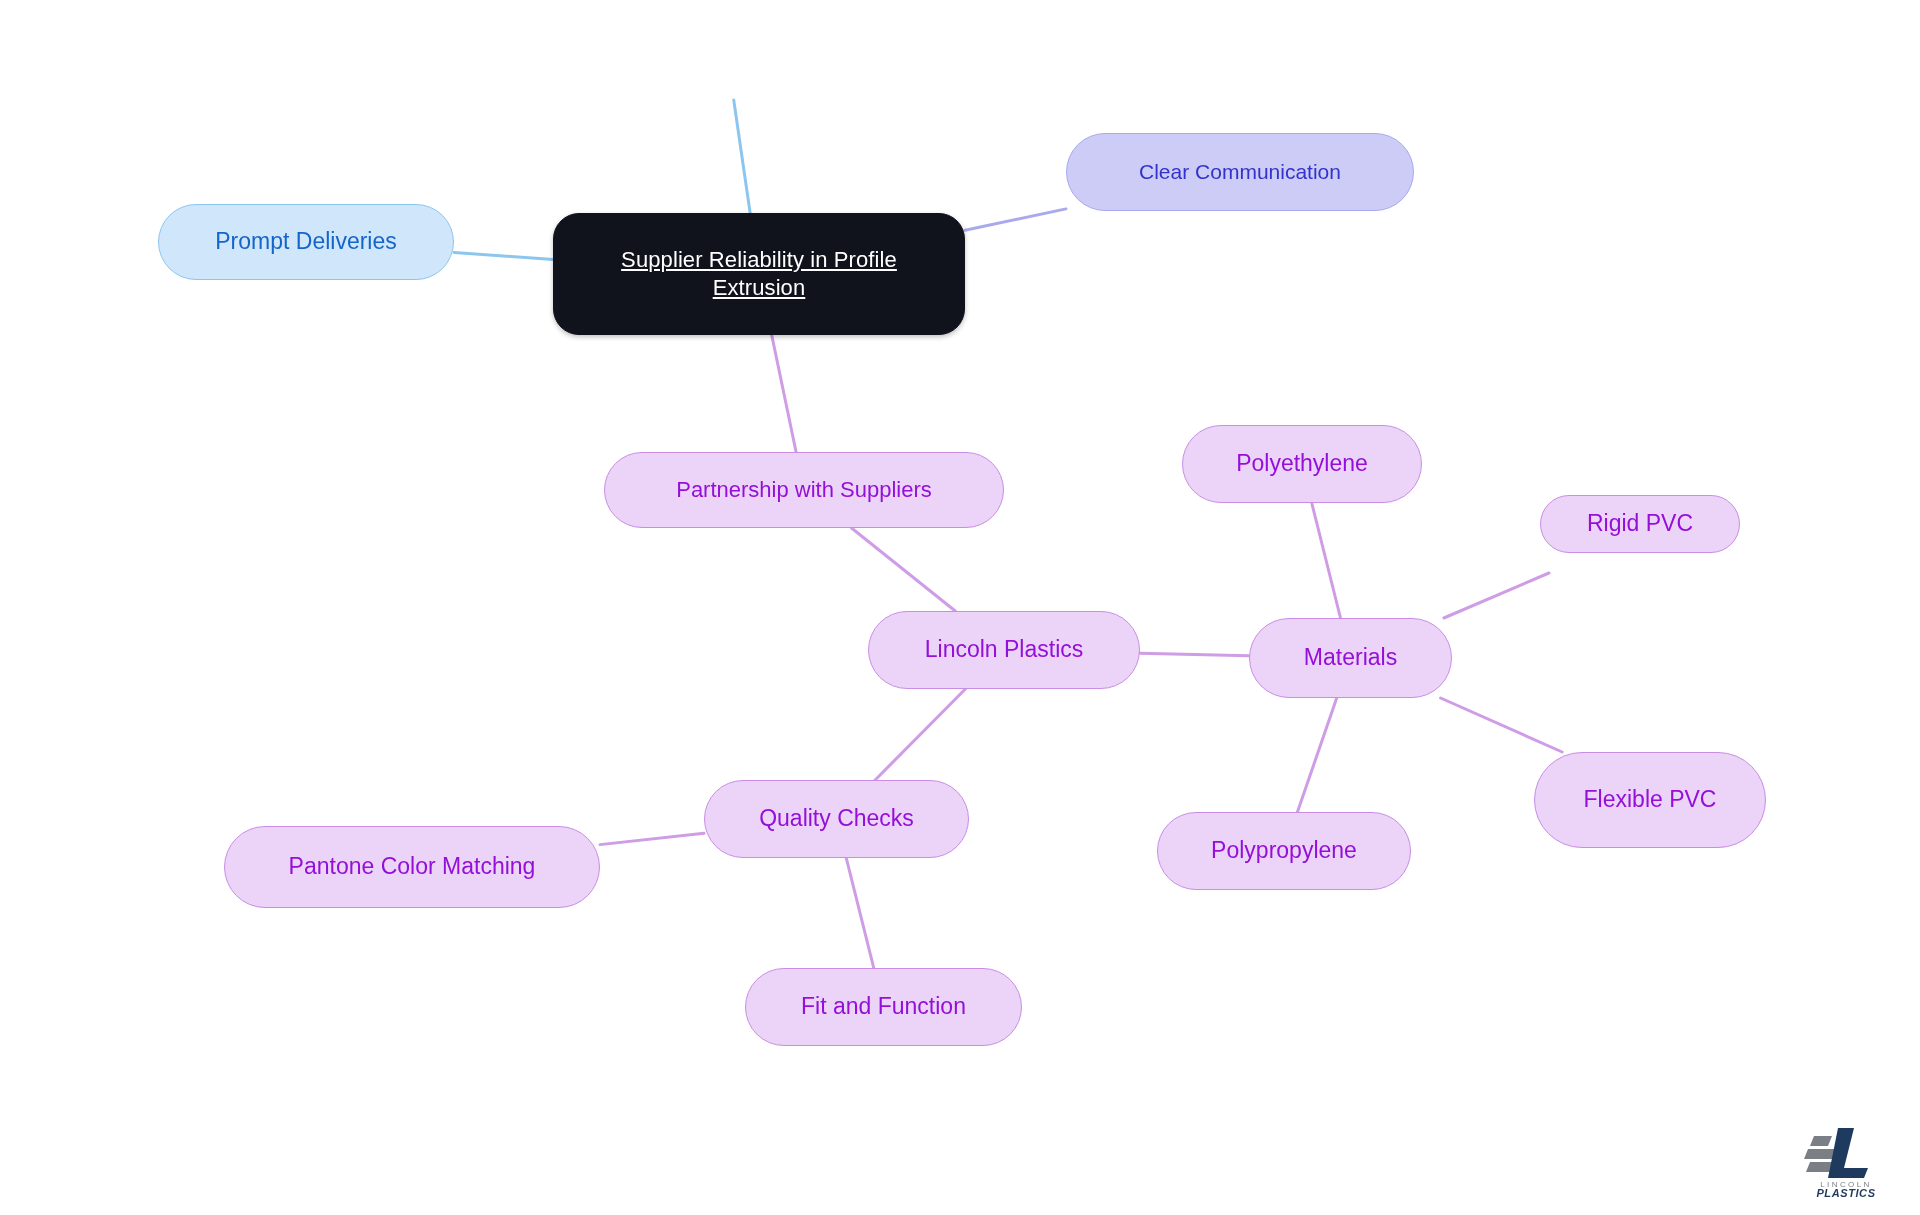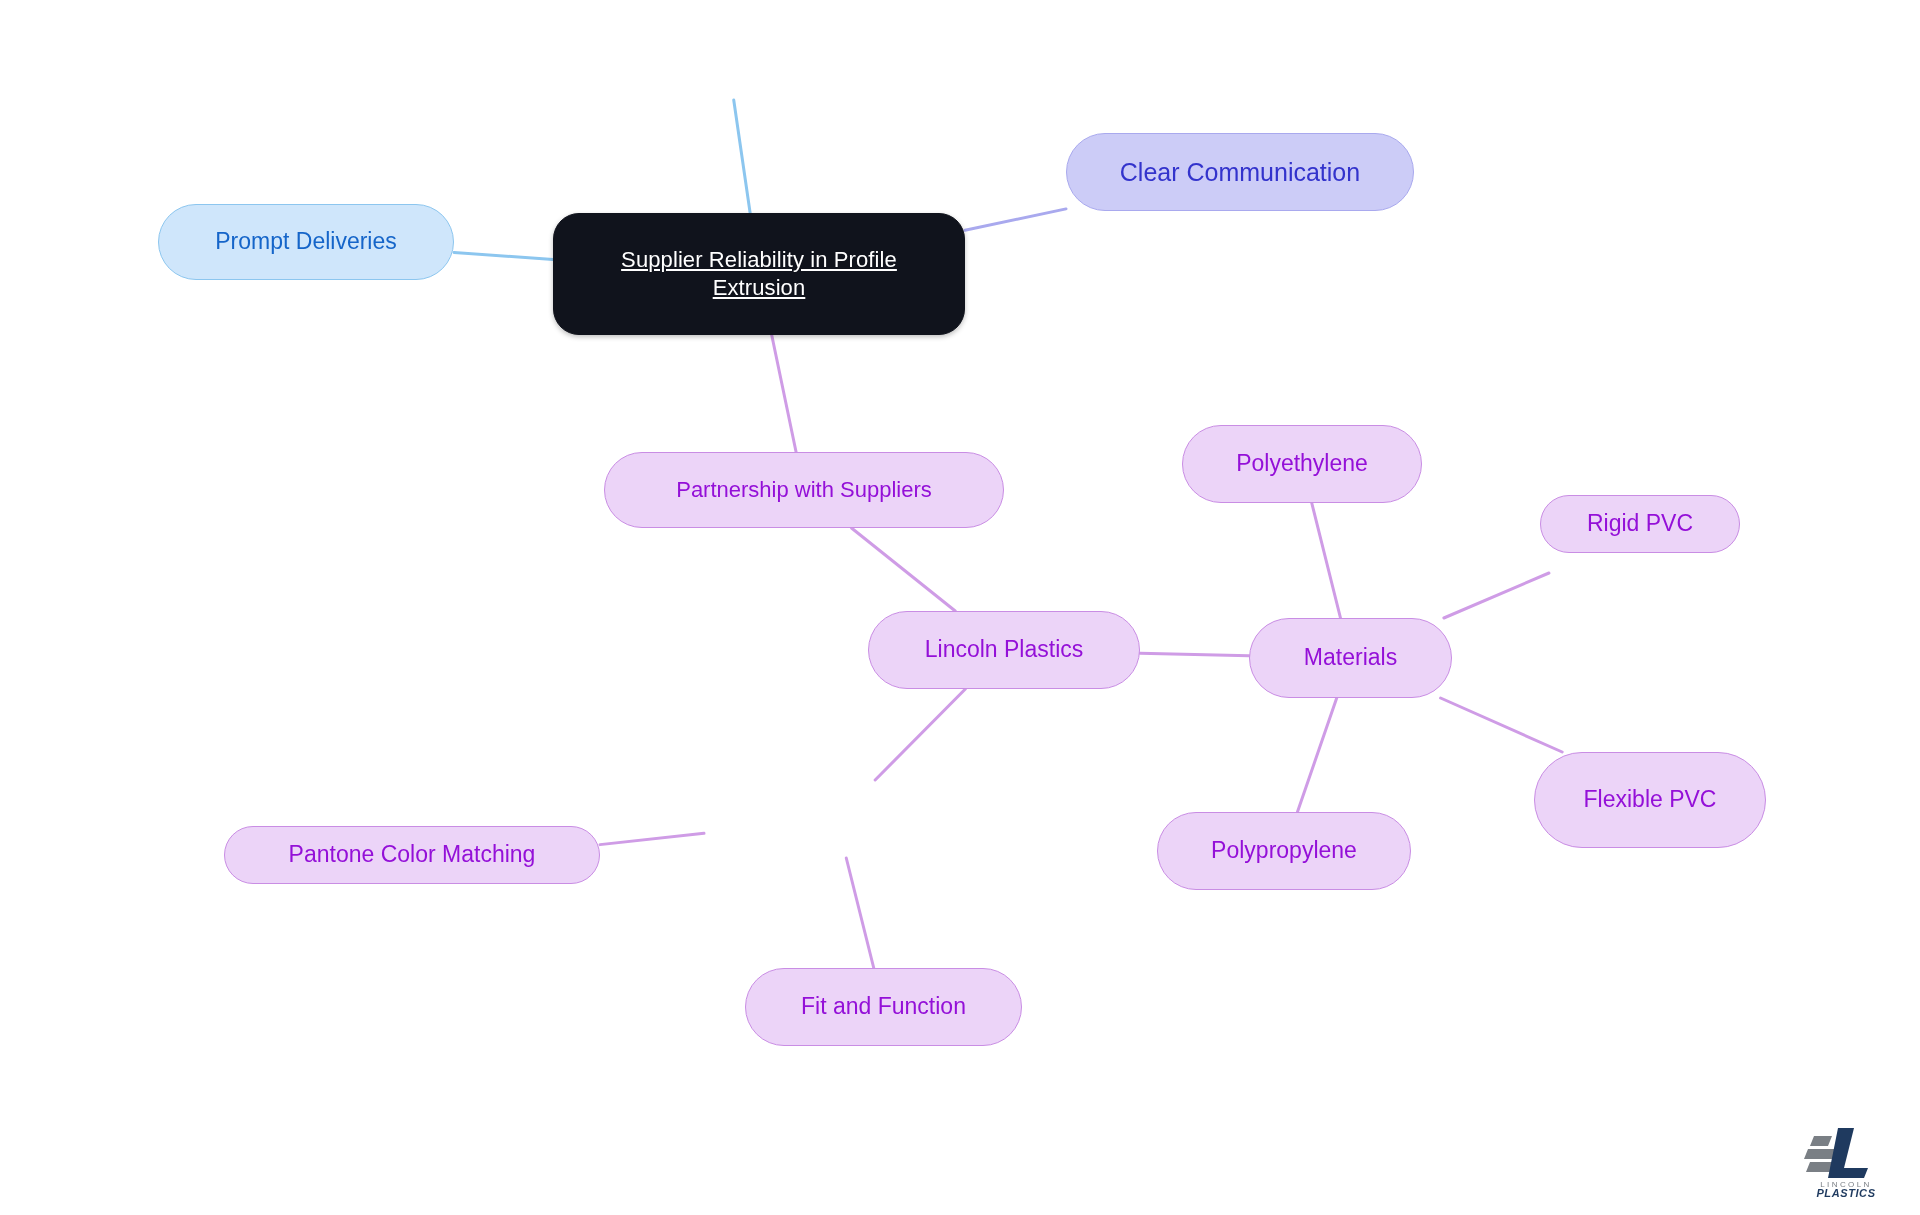--- a/index.html
+++ b/index.html
@@ -101,21 +101,21 @@
       <text x="48" y="77" text-anchor="middle" font-family="'Liberation Sans', sans-serif" font-size="11" font-weight="bold" font-style="italic" letter-spacing="0.6" fill="#1f3a5f">PLASTICS</text>
     </svg>
   </div>
 
 <div class="node root" style="left: 553px; top: 213px; width: 412px; height: 122px; background: rgb(16, 19, 28); border-color: rgb(16, 19, 28); color: rgb(255, 255, 255); font-size: 22px; text-decoration: underline;">
       <span class="node-label">Supplier Reliability in Profile Extrusion</span>
     </div>
     <div class="node" style="left: 158px; top: 204px; width: 296px; height: 76px; background: rgb(207, 230, 251); border-color: rgb(140, 198, 239); color: rgb(21, 101, 201); font-size: 23px;">
       <span class="node-label">Prompt Deliveries</span>
     </div>
-    <div class="node" style="left: 1066px; top: 133px; width: 348px; height: 78px; background: rgb(204, 204, 247); border-color: rgb(169, 169, 238); color: rgb(51, 51, 204); font-size: 25px;">
+    <div class="node" style="left: 1066px; top: 133px; width: 348px; height: 78px; background: rgb(204, 204, 247); border-color: rgb(169, 169, 238); color: rgb(51, 51, 204); font-size: 21px;">
       <span class="node-label">Clear Communication</span>
     </div>
     <div class="node" style="left: 604px; top: 452px; width: 400px; height: 76px; background: rgb(236, 212, 248); border-color: rgb(201, 141, 228); color: rgb(148, 16, 216); font-size: 22px;">
       <span class="node-label">Partnership with Suppliers</span>
     </div>
     <div class="node" style="left: 868px; top: 611px; width: 272px; height: 78px; background: rgb(236, 212, 248); border-color: rgb(201, 141, 228); color: rgb(148, 16, 216); font-size: 23px; text-align: center;">
       <span class="node-label">Lincoln Plastics</span>
     </div>
     <div class="node" style="left: 1249px; top: 618px; width: 203px; height: 80px; background: rgb(236, 212, 248); border-color: rgb(201, 141, 228); color: rgb(148, 16, 216); font-size: 23px;">
       <span class="node-label">Materials</span>
@@ -125,19 +125,22 @@
     </div>
     <div class="node" style="left: 1157px; top: 812px; width: 254px; height: 78px; background: rgb(236, 212, 248); border-color: rgb(201, 141, 228); color: rgb(148, 16, 216); font-size: 23px;">
       <span class="node-label">Polypropylene</span>
     </div>
     <div class="node" style="left: 1540px; top: 495px; width: 200px; height: 58px; background: rgb(236, 212, 248); border-color: rgb(201, 141, 228); color: rgb(148, 16, 216); font-size: 23px;">
       <span class="node-label">Rigid PVC</span>
     </div>
     <div class="node" style="left: 1534px; top: 752px; width: 232px; height: 96px; background: rgb(236, 212, 248); border-color: rgb(201, 141, 228); color: rgb(148, 16, 216); font-size: 23px;">
       <span class="node-label">Flexible PVC</span>
     </div>
-    <div class="node" style="left: 224px; top: 826px; width: 376px; height: 58px; background: rgb(236, 212, 248); border-color: rgb(201, 141, 228); color: rgb(148, 16, 216); font-size: 23px; justify-content: flex-end;">
+    <div class="node" style="left: 704px; top: 780px; width: 265px; height: 78px; background: rgb(236, 212, 248); border-color: rgb(201, 141, 228); color: rgb(148, 16, 216); font-size: 23px;">
+      <span class="node-label">Quality Checks</span>
+    </div>
+    <div class="node" style="left: 224px; top: 826px; width: 376px; height: 82px; background: rgb(236, 212, 248); border-color: rgb(201, 141, 228); color: rgb(148, 16, 216); font-size: 23px; justify-content: flex-end;">
       <span class="node-label">Pantone Color Matching</span>
     </div>
     <div class="node" style="left: 745px; top: 968px; width: 277px; height: 78px; background: rgb(236, 212, 248); border-color: rgb(201, 141, 228); color: rgb(148, 16, 216); font-size: 23px;">
       <span class="node-label">Fit and Function</span>
     </div>
   </div>
 
 </body></html>

